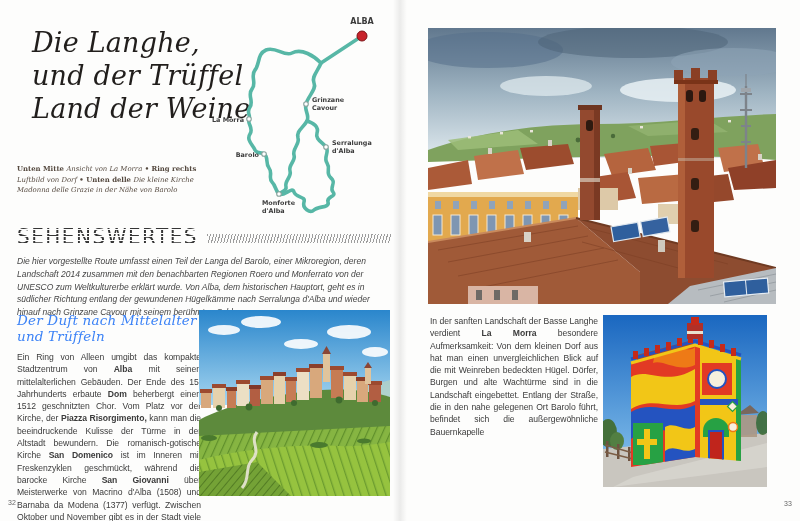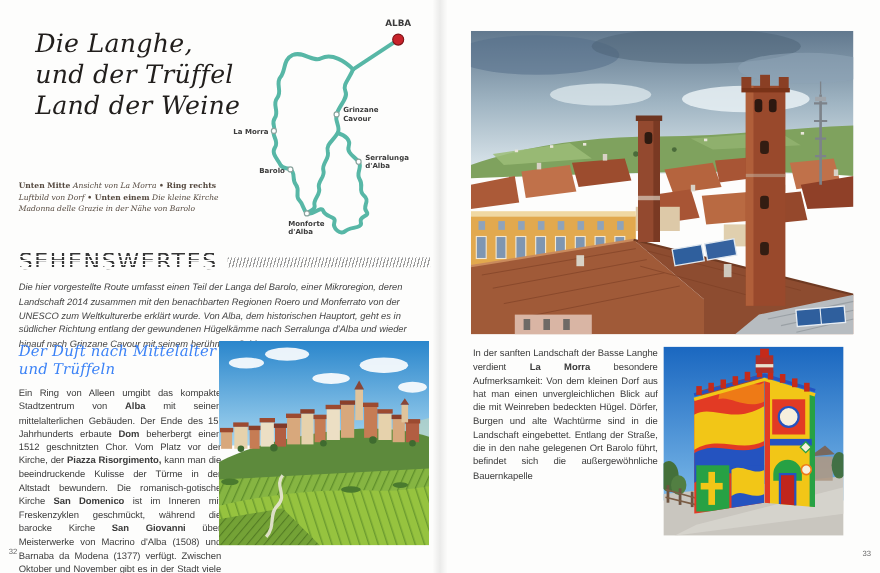--- a/index.html
+++ b/index.html
@@ -8,21 +8,21 @@
   .spread{position:relative;width:800px;height:521px;background:#fdfdfc;}
   .gutter{position:absolute;left:393px;top:0;width:14px;height:100%;
           background:linear-gradient(90deg,rgba(0,0,0,0),rgba(0,0,0,0.07) 50%,rgba(0,0,0,0));}
   .page{position:absolute;top:0;width:400px;height:521px;}
   .page-left{left:0;}
   .page-right{left:400px;}
 
   
   .title{position:absolute;left:32px;top:26px;margin:0;
          font-family:"DejaVu Serif","Liberation Serif",serif;font-style:italic;font-weight:400;
-         font-size:23px;line-height:1.23;color:#211e1c;letter-spacing:0.2px;}
+         font-size:27px;line-height:1.23;color:#211e1c;letter-spacing:0.2px;}
   .title span{display:block;}
 
   
   .map{position:absolute;left:210px;top:10px;width:188px;height:210px;margin:0;}
   .map svg{width:100%;height:100%;display:block;}
   .map text{font-family:"DejaVu Sans","Liberation Sans",sans-serif;font-weight:700;fill:#3c3c3c;}
 
   
   .caption{position:absolute;left:17px;top:164px;width:194px;margin:0;
            font-family:"DejaVu Serif","Liberation Serif",serif;
@@ -101,21 +101,21 @@
           <text x="34" y="112" text-anchor="end">La Morra</text>
           <text x="122" y="135">Serralunga</text>
           <text x="122" y="143">d'Alba</text>
           <text x="49" y="147" text-anchor="end">Barolo</text>
           <text x="52" y="195">Monforte</text>
           <text x="52" y="203">d'Alba</text>
         </g>
       </svg>
     </figure>
 
-    <p class="caption"><span class="b">Unten Mitte </span><span class="i">Ansicht von La Morra</span><span class="b"> • </span><span class="b">Ring rechts </span><span class="i">Luftbild von Dorf</span><span class="b"> • </span><span class="b">Unten einem </span><span class="i">Die kleine Kirche Madonna delle Grazie in der Nähe von Barolo</span></p>
+    <p class="caption"><span class="b">Unten Mitte </span><span class="i">Ansicht von La Morra</span><span class="b"> • </span><span class="b">Ring rechts </span><span class="i">Luftbild von Dorf</span><span class="b"> • </span><span class="b">Unten delle </span><span class="i">Die kleine Kirche Madonna delle Grazie in der Nähe von Barolo</span></p>
 
     <div class="section-head">
       <h2 class="section-title">
         <span>SEHENSWERTES</span>
         <span class="stripes"></span>
       </h2>
       <div class="hatch"></div>
     </div>
 
     <p class="intro">Die hier vorgestellte Route umfasst einen Teil der Langa del Barolo, einer Mikroregion, deren Landschaft 2014 zusammen mit den benachbarten Regionen Roero und Monferrato von der UNESCO zum Weltkulturerbe erklärt wurde. Von Alba, dem historischen Hauptort, geht es in südlicher Richtung entlang der gewundenen Hügelkämme nach Serralunga d'Alba und wieder hinauf nach Grinzane Cavour mit seinem berühmten Schloss.</p>

